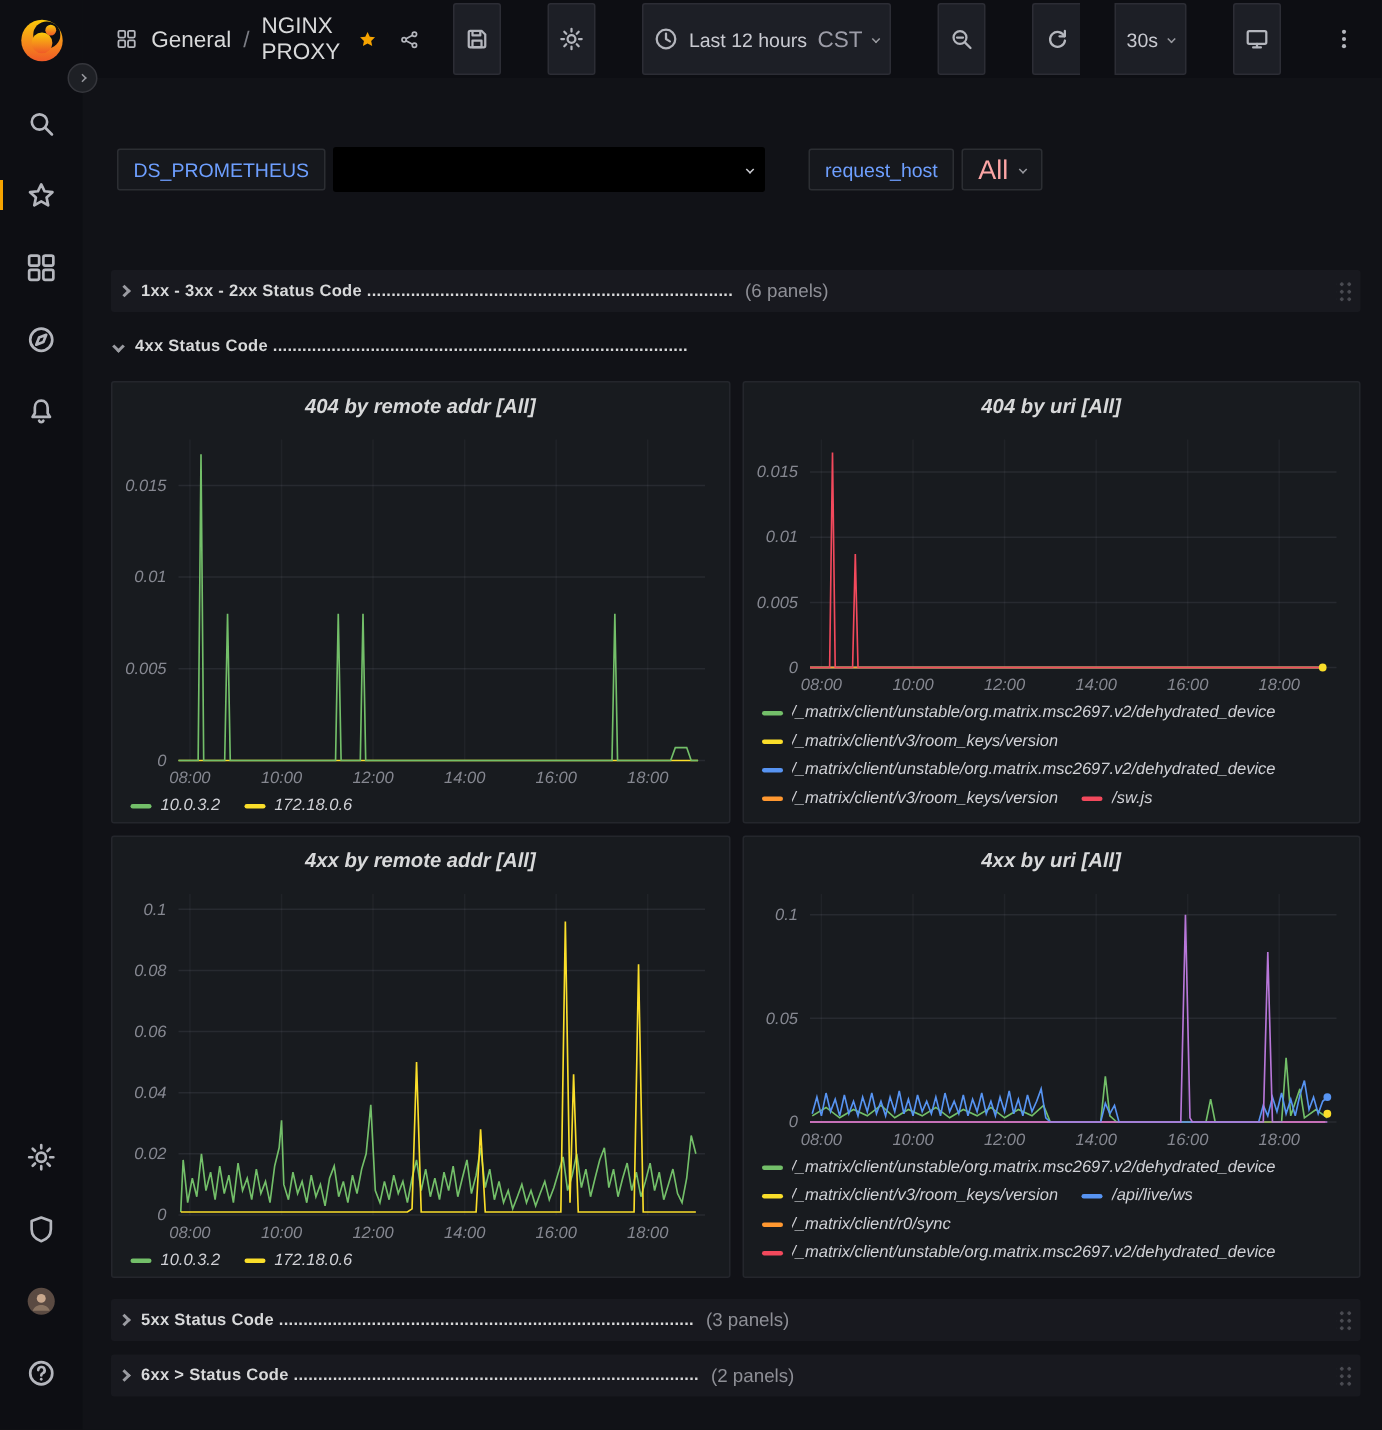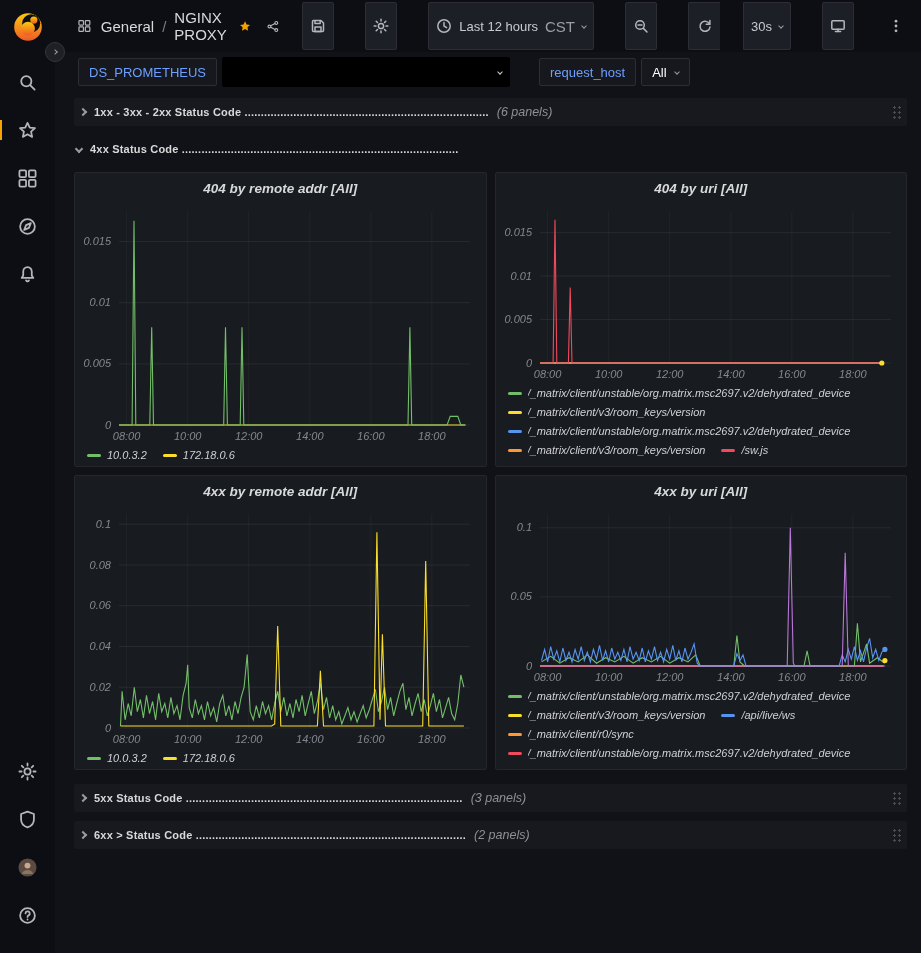--- a/index.html
+++ b/index.html
@@ -31,21 +31,21 @@
     position: absolute; left: 45px; top: 42px; width: 20px; height: 20px;
     background: #1e2025; border: 1px solid #35363c; border-radius: 50%;
     display: flex; align-items: center; justify-content: center; cursor: pointer; z-index: 9;
   }
   .chev { display: inline-block; width: 6px; height: 6px; border-right: 2px solid #9a9ba1; border-bottom: 2px solid #9a9ba1; }
   .chev.right { transform: rotate(-45deg); }
   .chev.down  { transform: rotate(45deg); }
   .chev.small { width: 4px; height: 4px; border-width: 1.5px; }
 
   
-  .main { flex: 1; display: flex; flex-direction: column; min-width: 0; }
+  .main { flex: 1; display: flex; flex-direction: column; min-width: 0; gap: 41px; }
   .topbar {
     height: 52px; background: #0d0e13; display: flex; align-items: center;
     padding: 0 14px 0 23px; flex: 0 0 52px;
   }
   .crumb-icon { width: 18px; height: 18px; margin-right: 10px; }
   .crumb { display: flex; align-items: center; gap: 8px; font-size: 15px; color: #d8d9da; }
   .crumb .sep { color: #7b7d85; }
   .crumb a { color: #d8d9da; text-decoration: none; cursor: pointer; }
   .fav-star { width: 17px; height: 17px; margin-left: 12px; cursor: pointer; }
   .share-ic { width: 17px; height: 17px; margin-left: 16px; cursor: pointer; }
@@ -70,33 +70,33 @@
     background: #16181d; border: 1px solid #2c2e33; border-radius: 2px;
     color: #6e9fff; font-size: 13px; white-space: nowrap;
   }
   .var-value-black {
     width: 288px; height: 30px; background: #000; border-radius: 2px;
     display: flex; align-items: center; justify-content: flex-end; padding: 0 8px; cursor: pointer;
   }
   .var-value {
     height: 28px; display: flex; align-items: center; gap: 8px; padding: 0 10px;
     background: #16181d; border: 1px solid #2c2e33; border-radius: 2px;
-    color: #ffffff; font-size: 13px; cursor: pointer;
+    color: #fca5a5; font-size: 18px; cursor: pointer;
   }
   .gap24 { width: 19px; }
 
   
   .dash { flex: 1; overflow: hidden; padding: 6px 14px 0 19px; }
   .dash-row {
     height: 28px; display: flex; align-items: center; gap: 8px;
     cursor: pointer; border-radius: 2px; padding: 0 6px; margin-bottom: 9px;
   }
   .dash-row.collapsed { background: #18191f; }
   .row-title { font-size: 11px; font-weight: bold; color: #d8d9da; white-space: nowrap; overflow: hidden; letter-spacing: .2px; }
-  .row-count { font-size: 12.5px; font-style: italic; color: #8e8f96; white-space: nowrap; }
+  .row-count { font-size: 12.5px; color: #8e8f96; white-space: nowrap; }
   .drag-handle {
     margin-left: auto; width: 10px; height: 16px;
     background-image: radial-gradient(#4a4b52 1px, transparent 1.3px);
     background-size: 5px 5px; background-position: 1px 1px; cursor: grab;
   }
   .dash-row.expanded { padding-left: 2px; margin-top: 4px; }
 
   .panel-grid { display: grid; grid-template-columns: 1fr 1fr; gap: 8px; margin-bottom: 14px; }
   .panel {
     background: #181b1f; border: 1px solid #24262c; border-radius: 2px;

